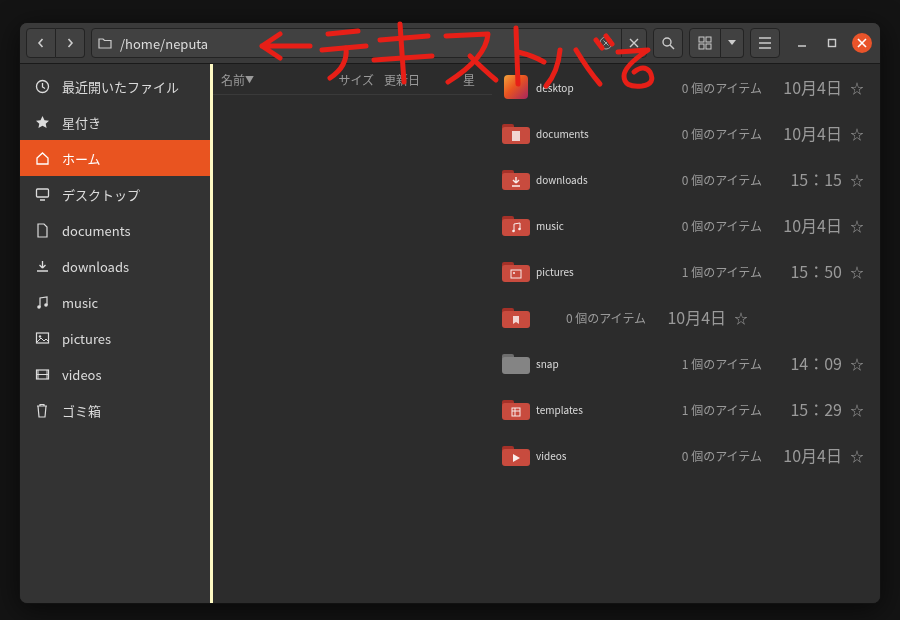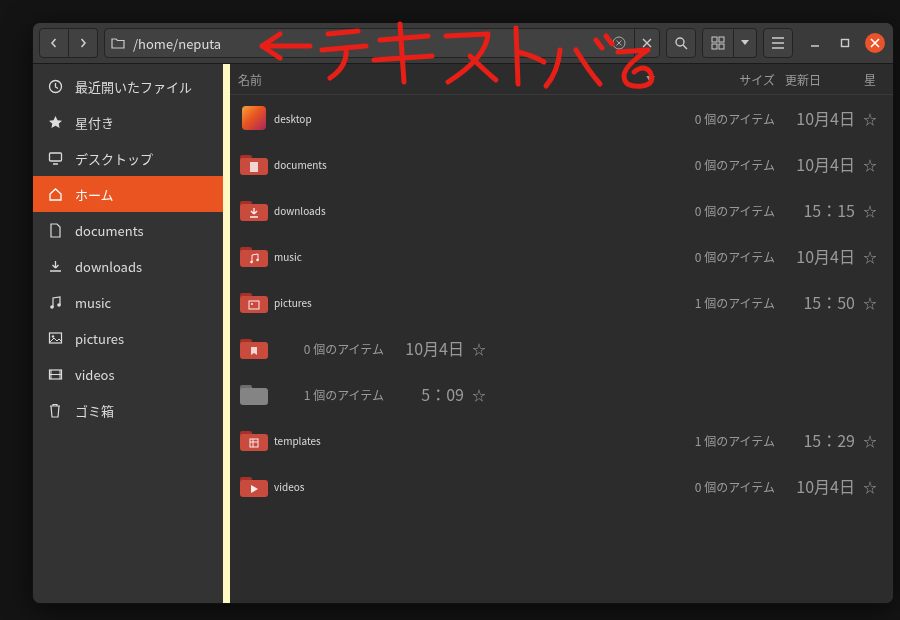--- a/index.html
+++ b/index.html
@@ -19,21 +19,21 @@
   }
   html,body{margin:0;padding:0}
   body{
     width:900px;height:620px;
     background:var(--bg-darker);
     font-family:"Noto Sans CJK JP","Noto Sans",sans-serif;
     font-size:13px;color:var(--text);
     overflow:hidden;position:relative;
   }
   .window{
-    position:absolute;left:32px;top:22px;
+    position:absolute;left:19px;top:22px;
     width:860px;height:580px;
     background:var(--bg);
     border-radius:8px;
     box-shadow:0 6px 28px rgba(0,0,0,.6);
     display:flex;flex-direction:column;
     overflow:hidden;
     border:1px solid #111;
   }
   
   .toolbar{
@@ -88,31 +88,31 @@
     background:#555;
   }
   .winbtn svg{display:block}
   .winbtn.close{background:var(--close-red)}
   .winbtn.min,.winbtn.max{background:transparent}
   
   .body{flex:1;display:flex;min-height:0}
   .sidebar{
     width:190px;flex:0 0 190px;
     background:var(--sidebar);
-    border-right:7px solid #fef9c3;
+    border-right:3px solid #fef9c3;
     padding-top:4px;
   }
   .sb-item{
     height:36px;display:flex;align-items:center;
     padding:0 14px;gap:12px;
     color:var(--text);
   }
   .sb-item.active{background:var(--accent);color:#fff}
   .sb-item .ico{width:16px;display:flex;justify-content:center}
-  .main{flex:1;display:flex;flex-direction:column;background:var(--bg);min-width:0}
+  .main{flex:1;display:flex;flex-direction:row;background:var(--bg);min-width:0}
   .cols{
     height:30px;display:flex;align-items:center;
     color:var(--text-dim);font-size:12px;
     border-bottom:1px solid var(--row-border);
     padding-right:8px;
   }
   .cols .c-name{flex:1;padding-left:8px}
   .cols .c-name .tri{font-size:9px;margin-left:auto;margin-right:10px}
   .cols .c-size{width:110px;text-align:right;padding-right:10px}
   .cols .c-date{width:70px;}
@@ -237,36 +237,36 @@
           <span>最近開いたファイル</span>
         </div>
         <div class="sb-item">
           <span class="ico">
             <svg width="15" height="15" viewBox="0 0 15 15">
               <path d="M7.5 1l2 4.2 4.5.5-3.3 3 .9 4.3-4.1-2.3-4.1 2.3.9-4.3L1 5.7l4.5-.5z" fill="currentColor"></path>
             </svg>
           </span>
           <span>星付き</span>
         </div>
+        <div class="sb-item active">
+          <span class="ico">
+            <svg width="15" height="15" viewBox="0 0 15 15">
+              <path d="M2 7l5.5-5 5.5 5v6H2z" fill="none" stroke="currentColor" stroke-width="1.3"></path>
+            </svg>
+          </span>
+          <span>ホーム</span>
+        </div>
         <div class="sb-item">
           <span class="ico">
             <svg width="15" height="15" viewBox="0 0 15 15">
               <rect x="1.5" y="2" width="12" height="8" rx="1" fill="none" stroke="currentColor" stroke-width="1.3"></rect>
               <path d="M5 13h5" stroke="currentColor" stroke-width="1.3"></path>
             </svg>
           </span>
           <span>デスクトップ</span>
-        </div>
-        <div class="sb-item active">
-          <span class="ico">
-            <svg width="15" height="15" viewBox="0 0 15 15">
-              <path d="M2 7l5.5-5 5.5 5v6H2z" fill="none" stroke="currentColor" stroke-width="1.3"></path>
-            </svg>
-          </span>
-          <span>ホーム</span>
         </div>
         <div class="sb-item">
           <span class="ico">
             <svg width="14" height="15" viewBox="0 0 14 15">
               <path d="M3 1h6l3 3v10H3z" fill="none" stroke="currentColor" stroke-width="1.2"></path>
             </svg>
           </span>
           <span>documents</span>
         </div>
         <div class="sb-item">
@@ -409,22 +409,23 @@
               </div>
             </div>
             <div class="fsize">0 個のアイテム</div>
             <div class="fdate">10月4日</div>
             <div class="fstar">☆</div>
           </div>
           <div class="row">
             <div class="fico">
               <div class="folder grey"></div>
             </div>
+            <div class="fname">snap</div>
             <div class="fsize">1 個のアイテム</div>
-            <div class="fdate">5：09</div>
+            <div class="fdate">14：09</div>
             <div class="fstar">☆</div>
           </div>
           <div class="row">
             <div class="fico">
               <div class="folder red">
                 <span class="mark">
                   <svg width="12" height="12" viewBox="0 0 12 12">
                     <rect x="2" y="2" width="8" height="8" fill="none" stroke="#fff"></rect>
                     <path d="M2 5h8M5 2v8" stroke="#fff"></path>
                   </svg>

